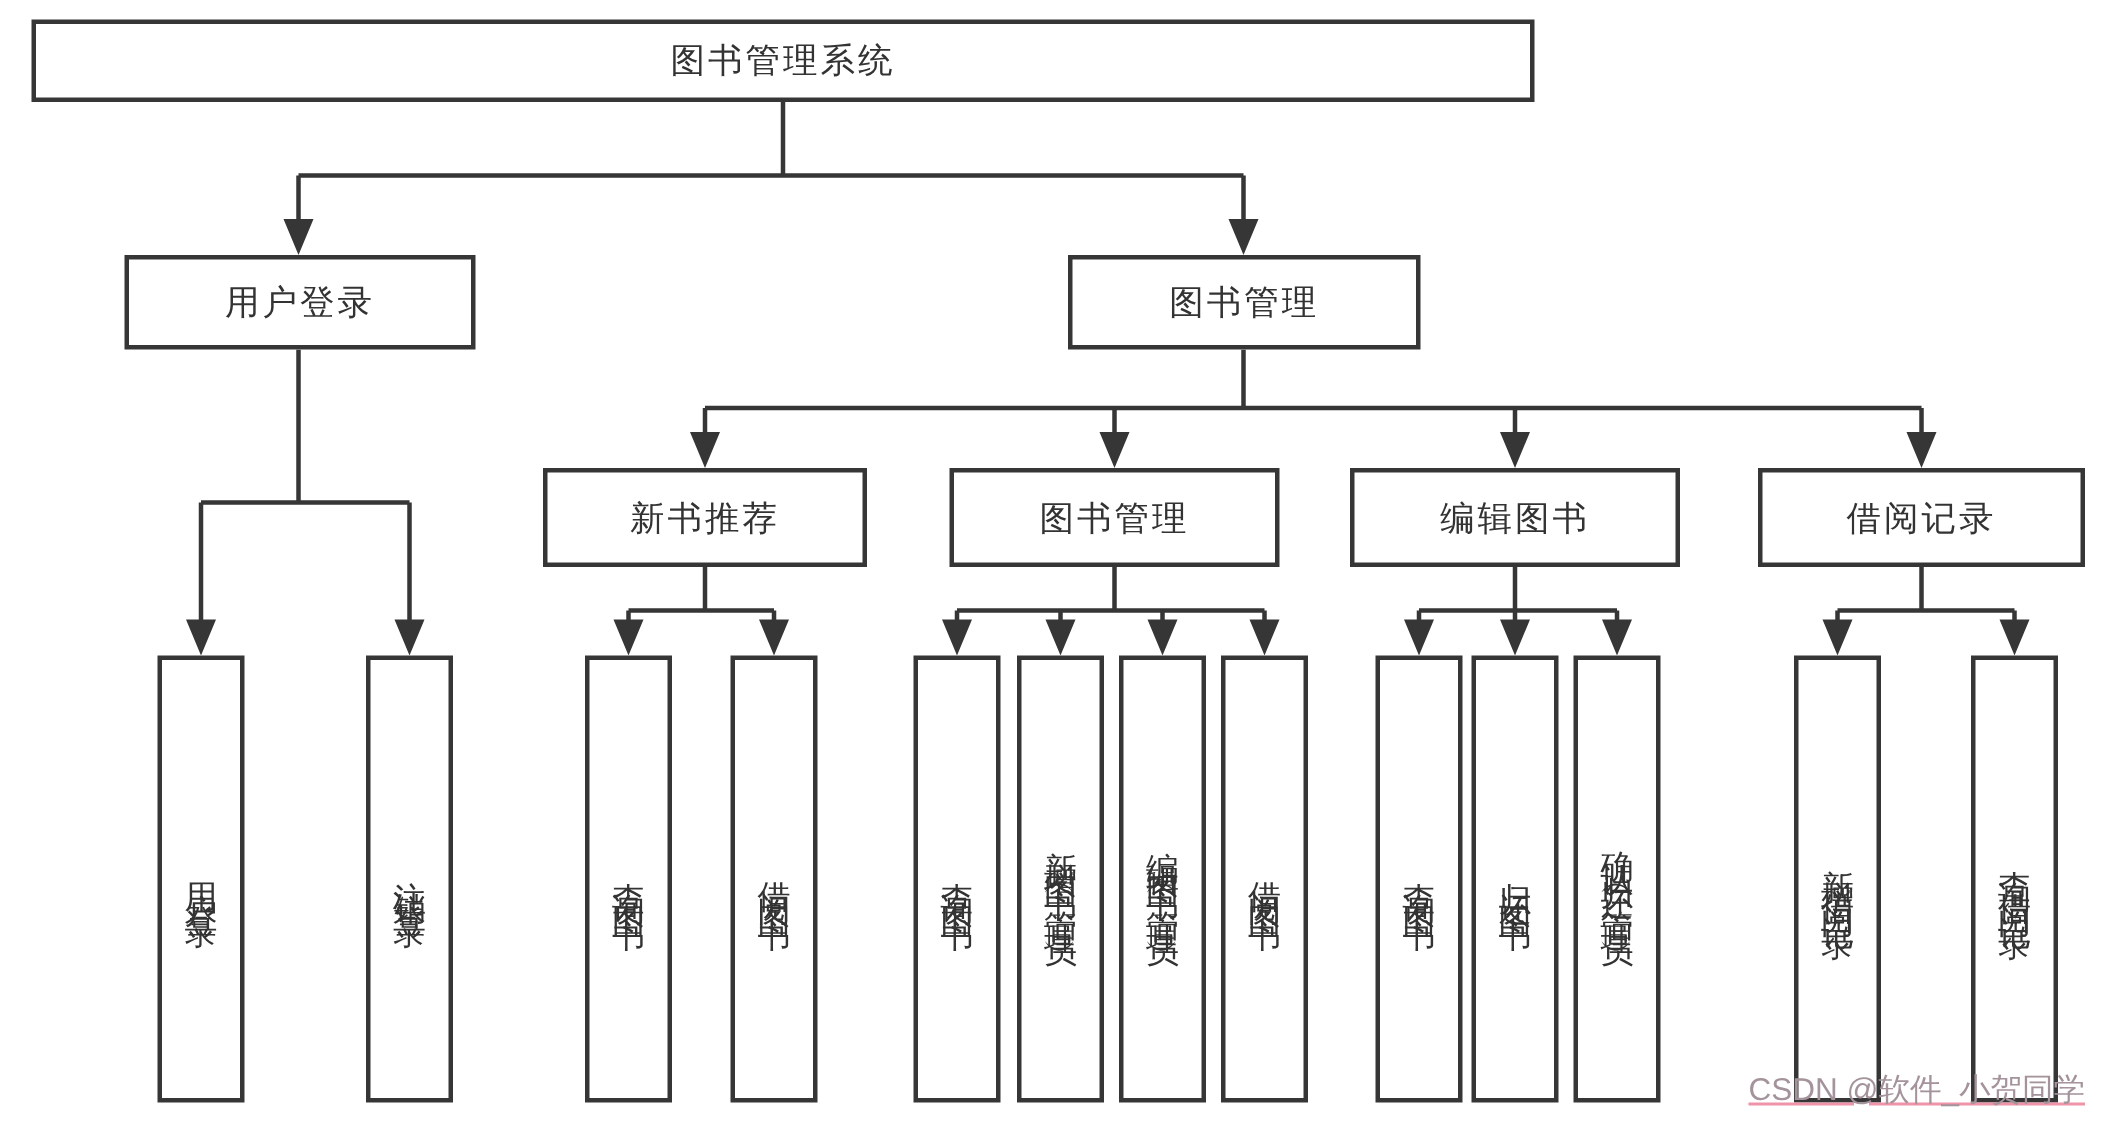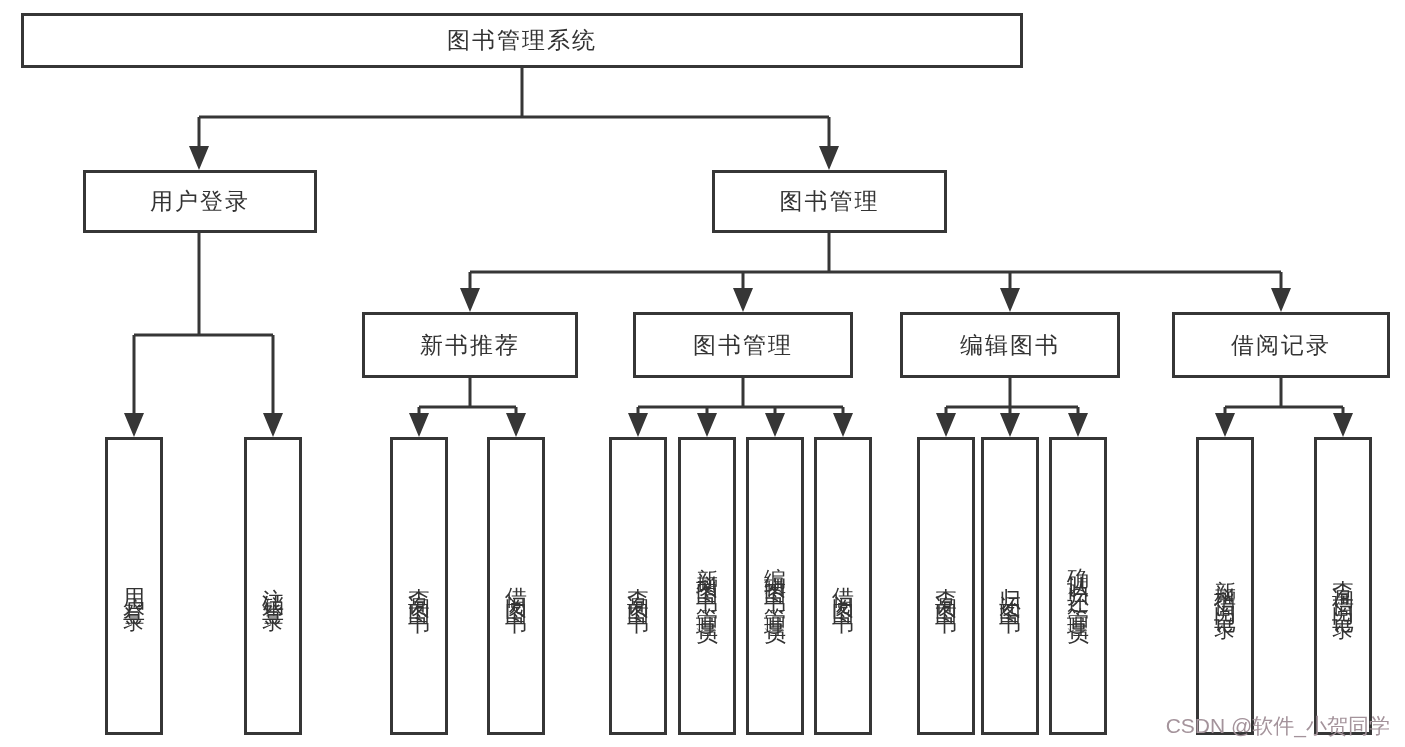--- a/index.html
+++ b/index.html
@@ -45,20 +45,21 @@
     font-size: 22px;
     letter-spacing: 8px;
     line-height: 1;
   }
   .watermark {
     position: absolute;
     top: 712px;
     right: 15px;
     font-size: 21px;
     color: #a4939b;
+    text-decoration: underline;
     text-decoration-color: #ef93a9;
     white-space: nowrap;
   }
 </style>
 </head>
 <body>
 
 <div class="canvas">
 
   <svg class="connectors" viewBox="0 0 1405 747" xmlns="http://www.w3.org/2000/svg">

